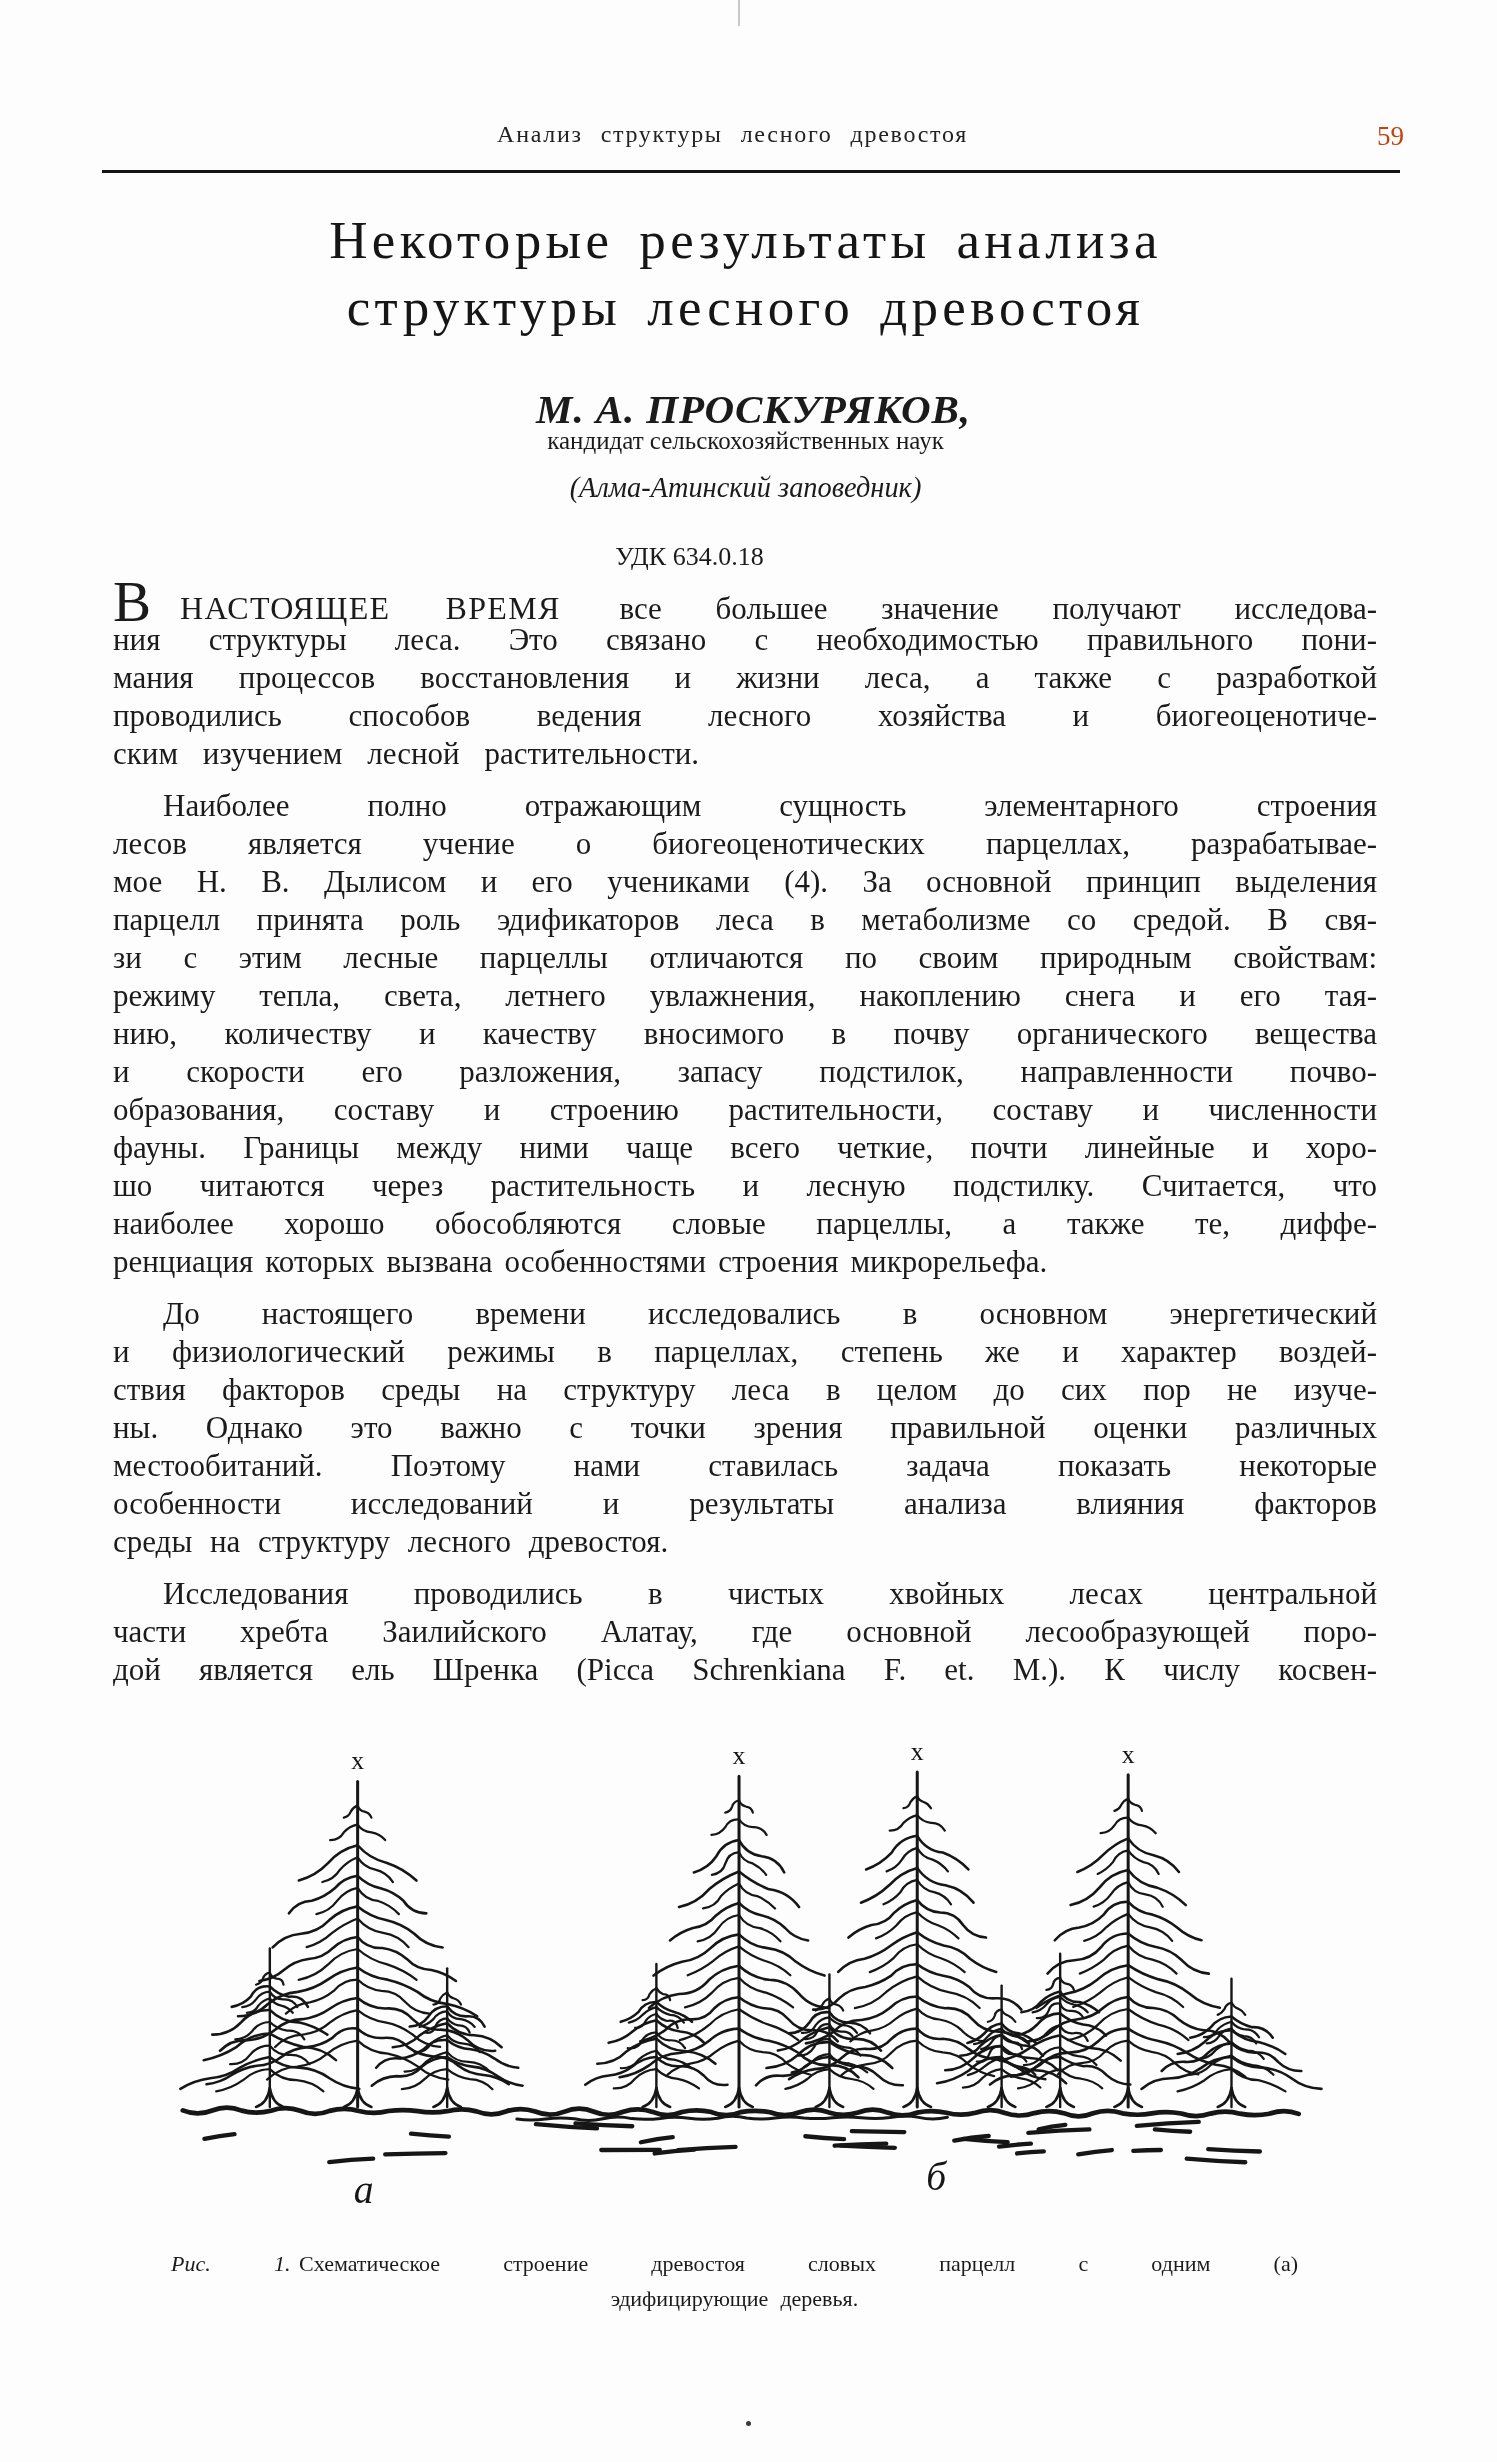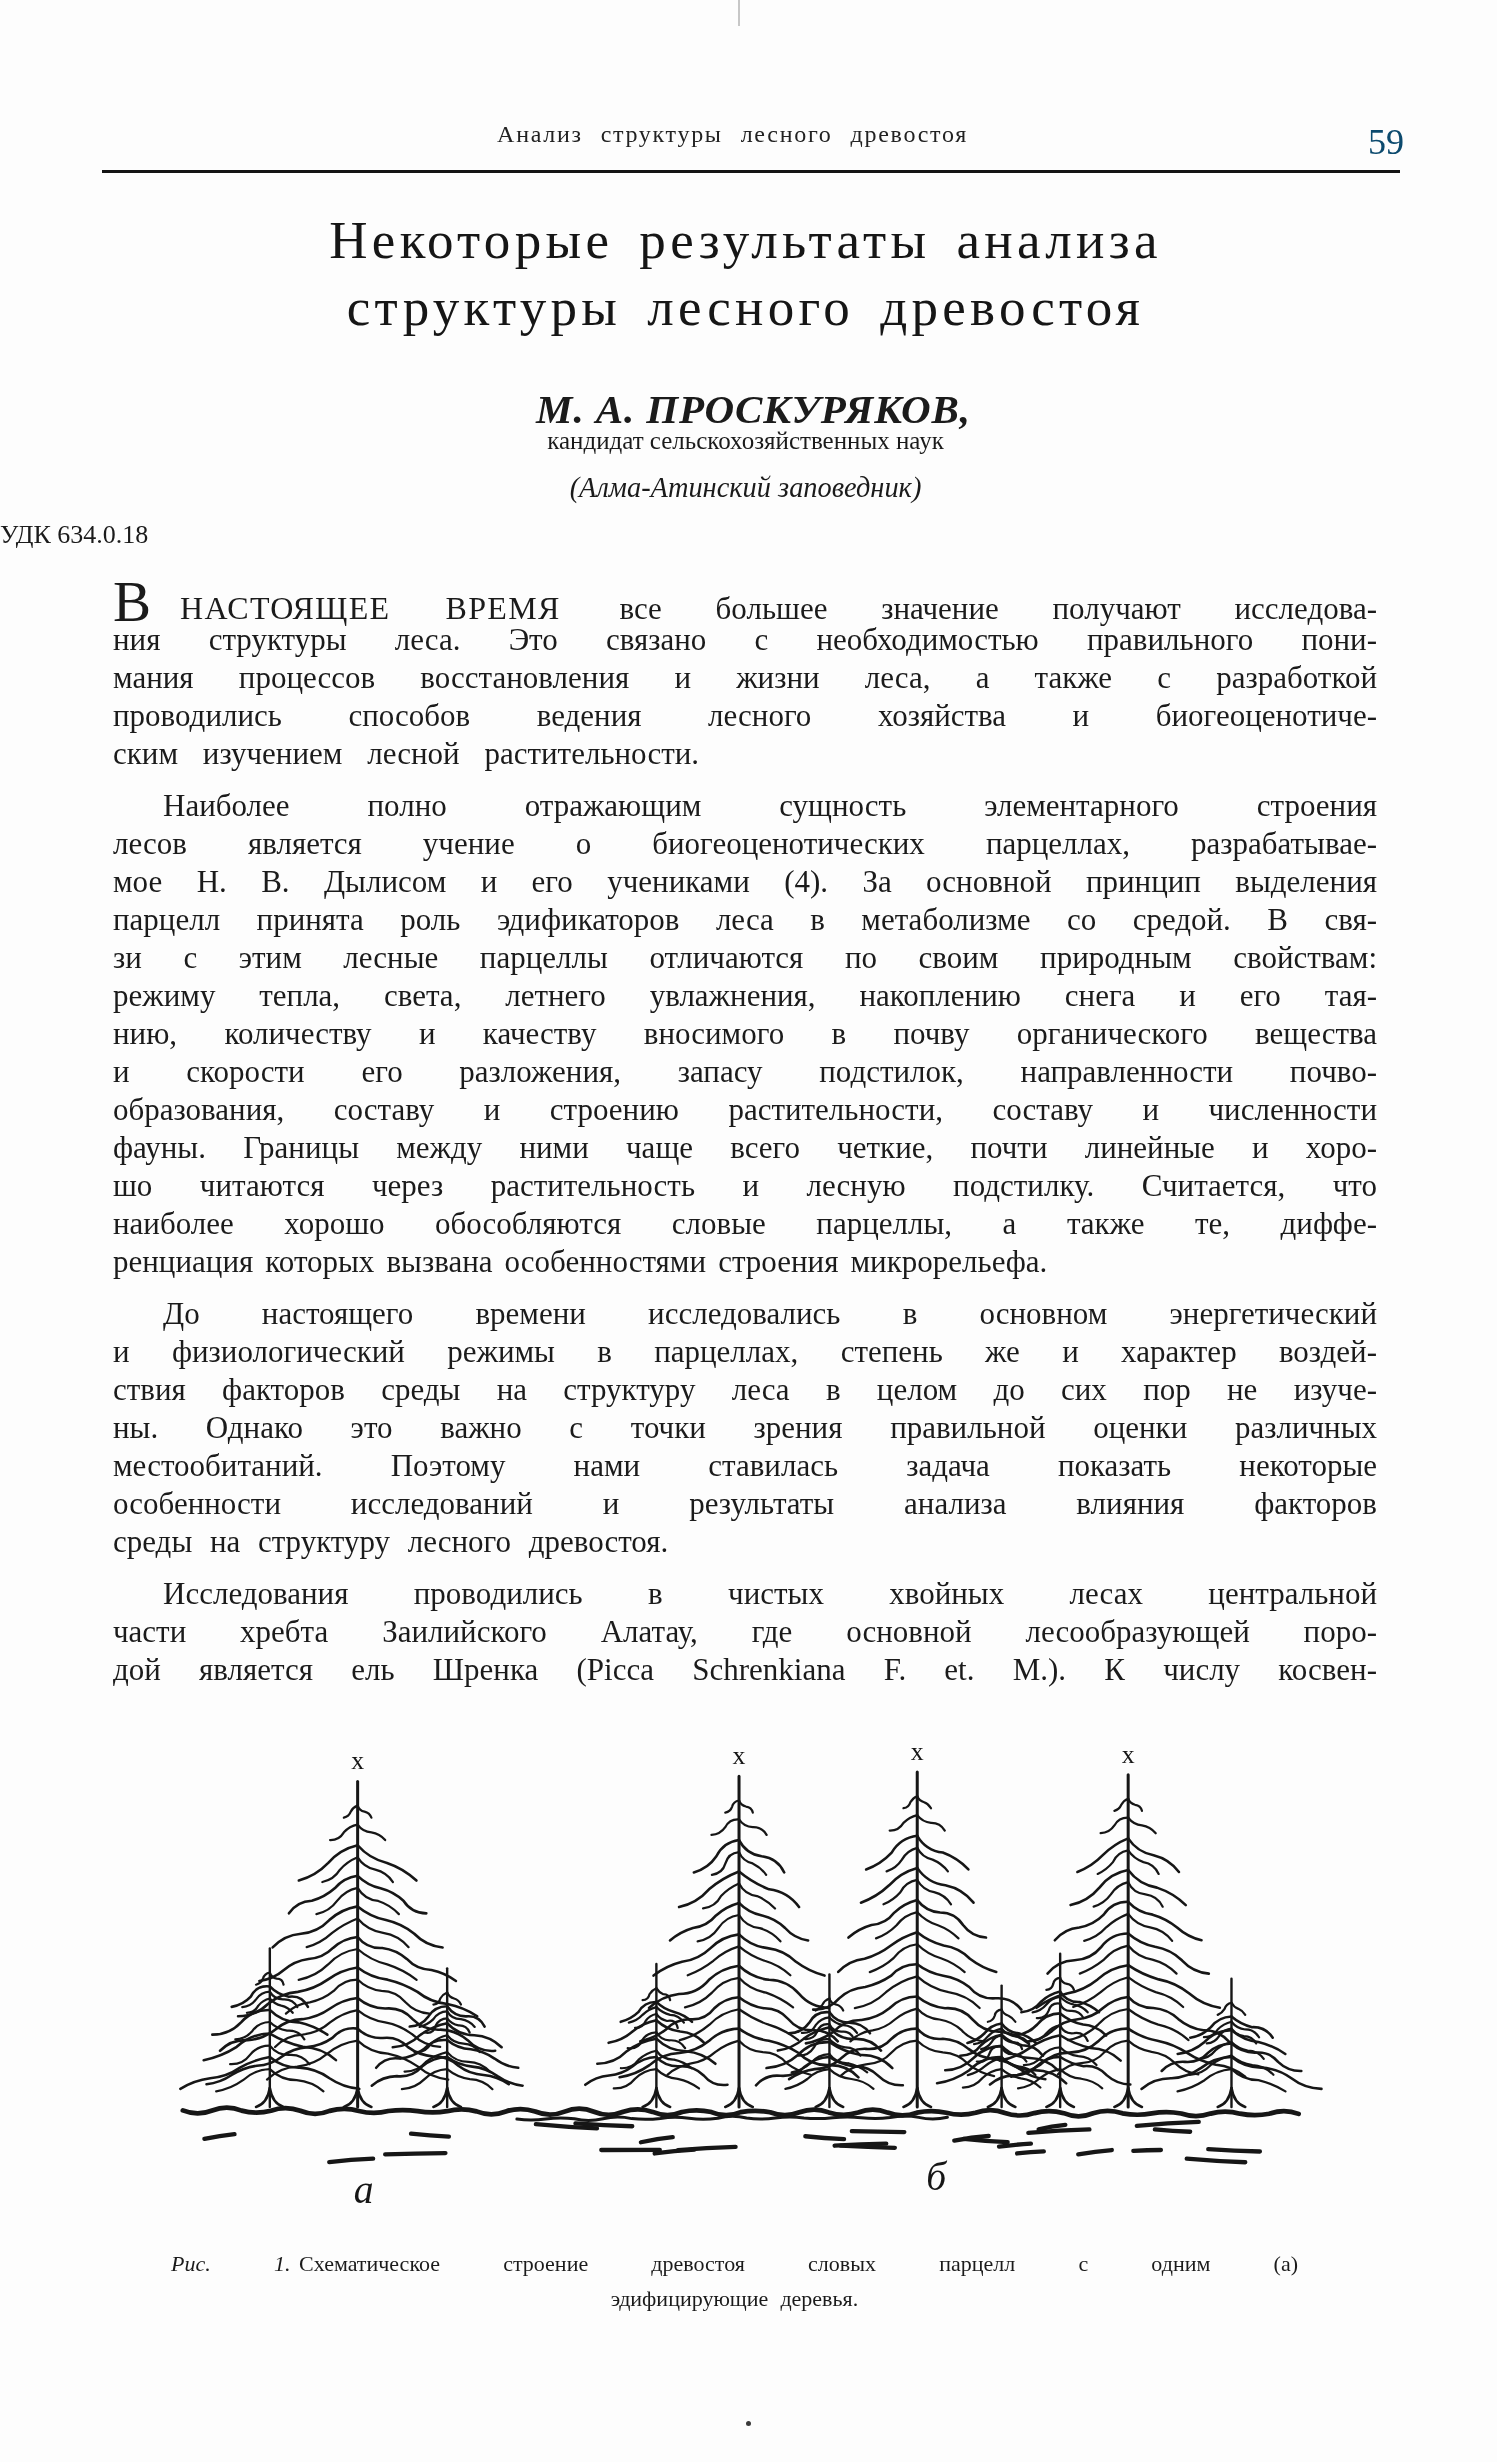--- a/index.html
+++ b/index.html
@@ -6,40 +6,40 @@
   body{
     width:1497px;height:2462px;position:relative;background:#fdfdfd;
     font-family:"Liberation Serif","DejaVu Serif",serif;color:#1b1b1b;
     overflow:hidden;
   }
   
   .runhead{
     position:absolute;top:121px;left:0;width:1465px;text-align:center;
     font-size:24px;letter-spacing:1.7px;word-spacing:10.3px;color:#222;
   }
-  .pagenum{position:absolute;top:121px;right:93px;font-size:36px;color:#0c4a6e;}
+  .pagenum{position:absolute;top:121px;right:93px;font-size:27px;color:#c2410c;}
   .rule{position:absolute;top:170px;left:102px;width:1298px;height:3.4px;background:#141414;}
   .foldmark{position:absolute;top:0;left:738px;width:1.7px;height:26px;background:#c7c7c7;}
   
   .title{
     position:absolute;top:207px;left:0;width:1491px;text-align:center;
     font-size:53px;line-height:67px;letter-spacing:4.3px;word-spacing:8.6px;color:#161616;
   }
   .author{
     position:absolute;top:385px;left:8px;width:1491px;text-align:center;
     font-size:41px;font-style:italic;font-weight:bold;letter-spacing:0.9px;
   }
   .degree{
     position:absolute;top:427px;left:0;width:1491px;text-align:center;font-size:25px;
   }
   .affil{
     position:absolute;top:472px;left:0;width:1491px;text-align:center;
     font-size:28.4px;font-style:italic;
   }
-  .udc{position:absolute;top:520px;left:0;width:1379px;text-align:left;font-size:26px;}
+  .udc{position:absolute;top:542px;left:0;width:1379px;text-align:center;font-size:26px;}
   
   .article{position:absolute;top:569px;left:99px;width:1292px;}
   .para{margin:14px;}
   .line{height:38px;line-height:38px;font-size:31px;overflow:visible;}
   .just{text-align:justify;text-align-last:justify;}
   .left{text-align:left;}
   .ind{padding-left:50px;}
   .p0 .left{word-spacing:.55em;}
   .p1 .left{word-spacing:.14em;}
   .p2 .left{word-spacing:.32em;}

